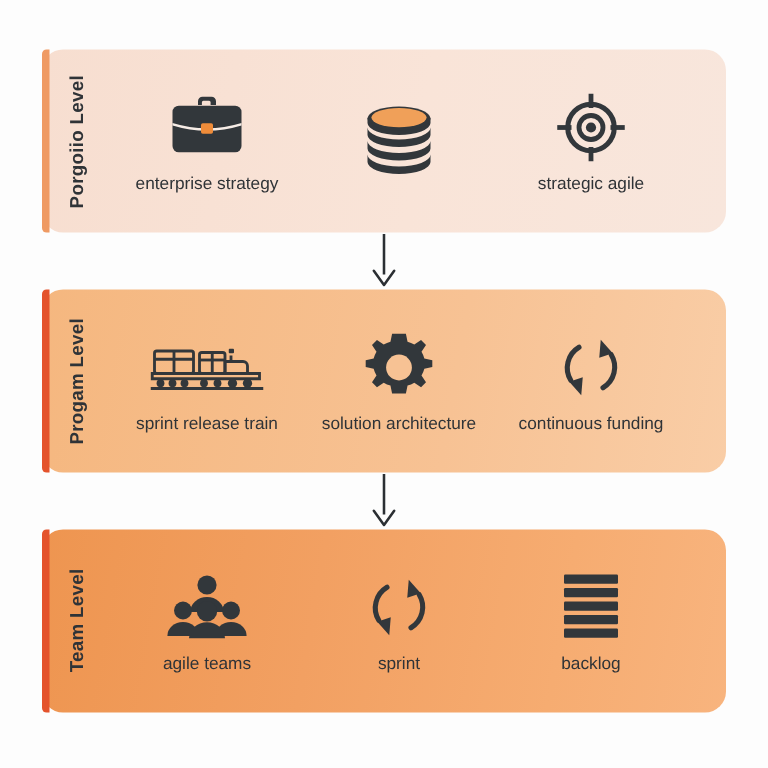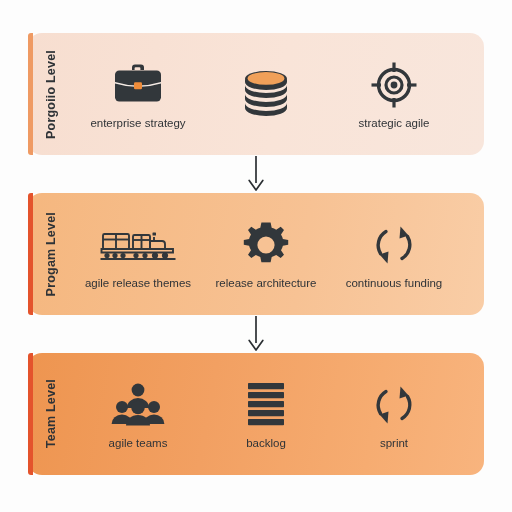--- a/index.html
+++ b/index.html
@@ -241,31 +241,31 @@
               <circle cx="15" cy="29.5" r="2.6"></circle>
               <circle cx="23" cy="29.5" r="2.6"></circle>
               <circle cx="36" cy="29.5" r="2.6"></circle>
               <circle cx="45" cy="29.5" r="2.6"></circle>
               <circle cx="55" cy="29.5" r="3.1"></circle>
               <circle cx="65" cy="29.5" r="3.1"></circle>
               <rect x="52.5" y="6.5" width="3.5" height="3" rx="0.6"></rect>
             </g>
           </svg>
         </div>
-        <div class="item-label">agile release themes</div>
+        <div class="item-label">sprint release train</div>
       </div>
 
       <div class="item">
         <div class="icon-box">
           <svg width="50" height="50" viewBox="0 0 50 50">
             <path fill="#32373b" d="M25 2.5 l4.6 0 1.1 5.3 a17.8 17.8 0 0 1 4.5 1.9 l4.5-3 3.3 3.3 -3 4.5 a17.8 17.8 0 0 1 1.9 4.5 l5.3 1.1 0 4.6 -5.3 1.1 a17.8 17.8 0 0 1-1.9 4.5 l3 4.5 -3.3 3.3 -4.5-3 a17.8 17.8 0 0 1-4.5 1.9 l-1.1 5.3 -4.6 0 -4.6 0 -1.1-5.3 a17.8 17.8 0 0 1-4.5-1.9 l-4.5 3 -3.3-3.3 3-4.5 a17.8 17.8 0 0 1-1.9-4.5 l-5.3-1.1 0-4.6 5.3-1.1 a17.8 17.8 0 0 1 1.9-4.5 l-3-4.5 3.3-3.3 4.5 3 a17.8 17.8 0 0 1 4.5-1.9 l1.1-5.3 Z"></path>
             <circle cx="25" cy="25" r="8.6" fill="#f7c294"></circle>
           </svg>
         </div>
-        <div class="item-label">release architecture</div>
+        <div class="item-label">solution architecture</div>
       </div>
 
       <div class="item">
         <div class="icon-box">
           <svg width="46" height="46" viewBox="0 0 46 46">
             <g fill="none" stroke="#32373b" stroke-width="3.4" stroke-linecap="round">
               <path d="M36.5 14.5 A16 16 0 0 1 31 36.5"></path>
               <path d="M9.5 31.5 A16 16 0 0 1 15 9.5"></path>
             </g>
             <path d="M29.5 4.5 L37.5 13.5 L28.5 16.5 Z" fill="#32373b"></path>
@@ -308,43 +308,43 @@
               <circle cx="28" cy="25.5" r="6.8"></circle>
               <path d="M16 43.5 a12 10.6 0 0 1 24 0 Z"></path>
             </g>
           </svg>
         </div>
         <div class="item-label">agile teams</div>
       </div>
 
       <div class="item">
         <div class="icon-box">
+          <svg width="46" height="46" viewBox="0 0 46 46">
+            <g fill="none" stroke="#32373b" stroke-width="3.4" stroke-linecap="round">
+              <path d="M36.5 14.5 A16 16 0 0 1 31 36.5"></path>
+              <path d="M9.5 31.5 A16 16 0 0 1 15 9.5"></path>
+            </g>
+            <path d="M29.5 4.5 L37.5 13.5 L28.5 16.5 Z" fill="#32373b"></path>
+            <path d="M16.5 41.5 L8.5 32.5 L17.5 29.5 Z" fill="#32373b"></path>
+          </svg>
+        </div>
+        <div class="item-label">sprint</div>
+      </div>
+
+      <div class="item">
+        <div class="icon-box">
           <svg width="40" height="46" viewBox="0 0 40 46">
             <g fill="#32373b">
               <rect x="2" y="1" width="36" height="6.2" rx="0.8"></rect>
               <rect x="2" y="10" width="36" height="6.2" rx="0.8"></rect>
               <rect x="2" y="19" width="36" height="6.2" rx="0.8"></rect>
               <rect x="2" y="28" width="36" height="6.2" rx="0.8"></rect>
               <rect x="2" y="37" width="36" height="6.2" rx="0.8"></rect>
             </g>
           </svg>
         </div>
         <div class="item-label">backlog</div>
       </div>
 
-      <div class="item">
-        <div class="icon-box">
-          <svg width="46" height="46" viewBox="0 0 46 46">
-            <g fill="none" stroke="#32373b" stroke-width="3.4" stroke-linecap="round">
-              <path d="M36.5 14.5 A16 16 0 0 1 31 36.5"></path>
-              <path d="M9.5 31.5 A16 16 0 0 1 15 9.5"></path>
-            </g>
-            <path d="M29.5 4.5 L37.5 13.5 L28.5 16.5 Z" fill="#32373b"></path>
-            <path d="M16.5 41.5 L8.5 32.5 L17.5 29.5 Z" fill="#32373b"></path>
-          </svg>
-        </div>
-        <div class="item-label">sprint</div>
-      </div>
-
     </div>
   </div>
 
 </div>
 
 </body></html>

